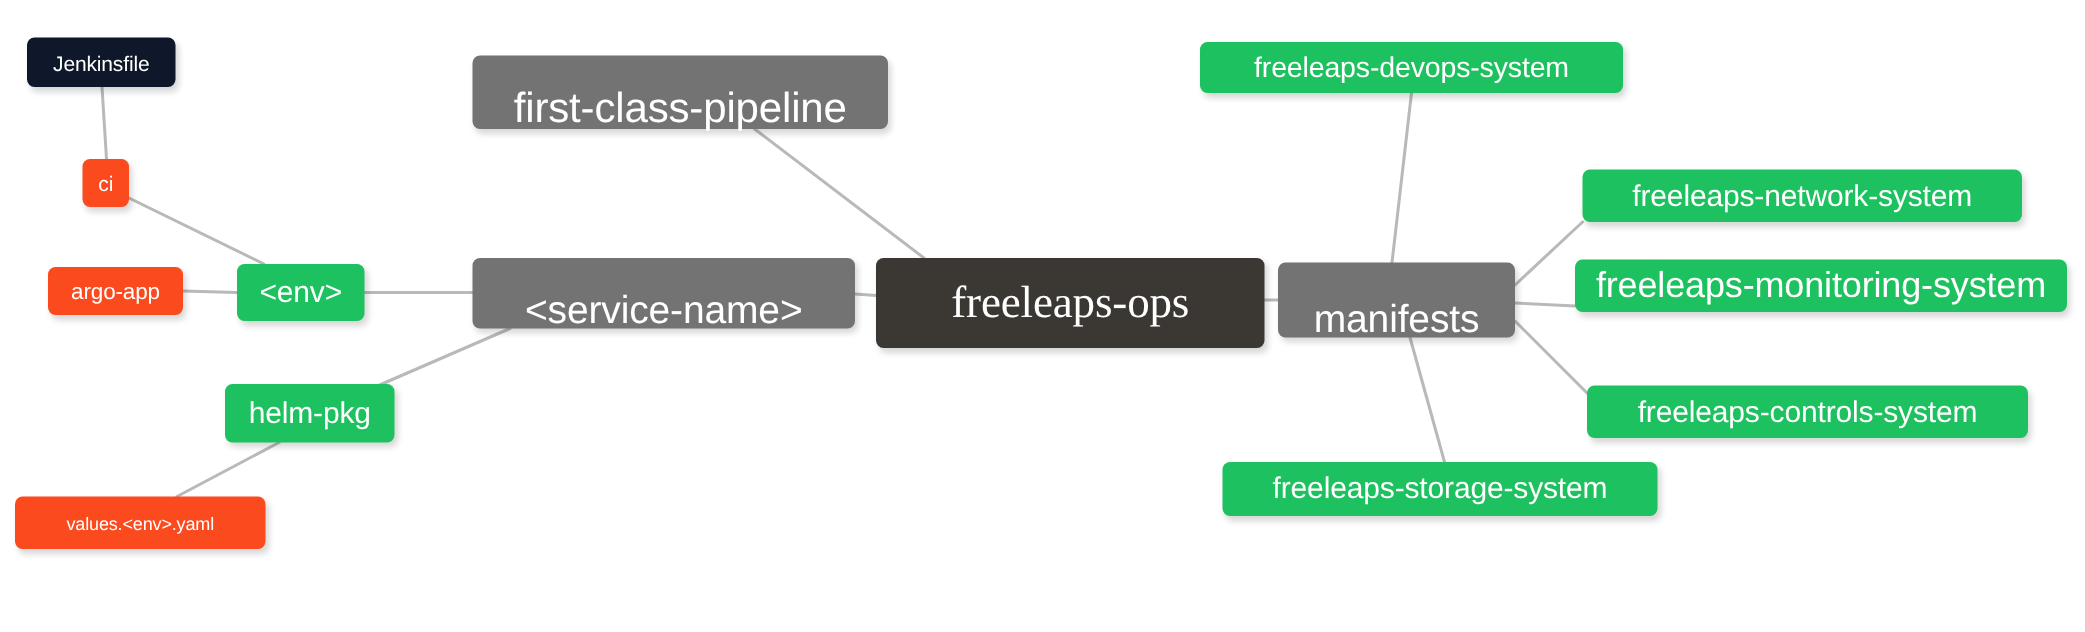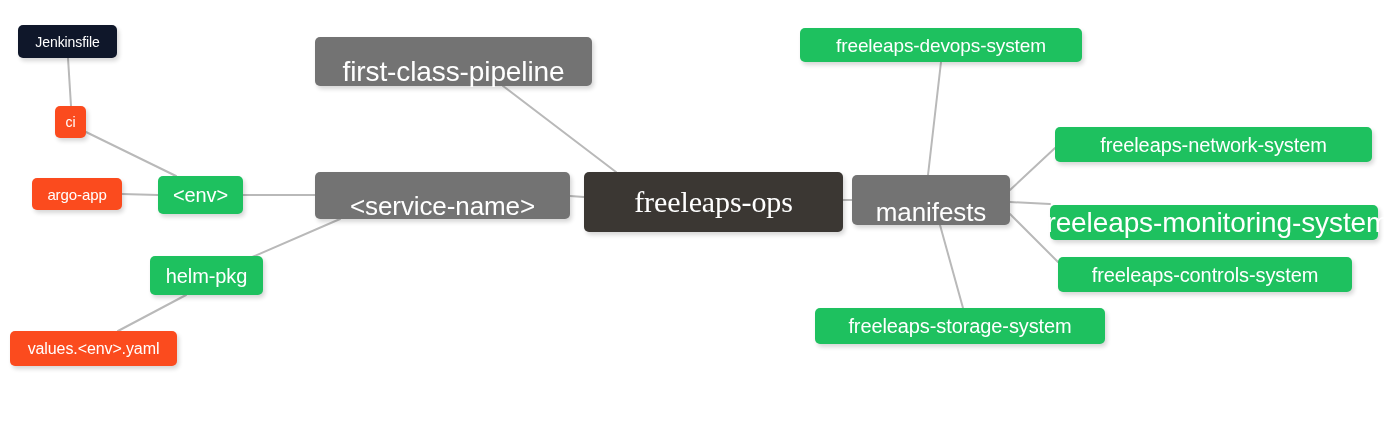--- a/index.html
+++ b/index.html
@@ -83,42 +83,42 @@
       </div>
       <div class="node c-red" style="left: 32px; top: 178px; width: 90px; height: 32px; font-size: 15px;">
         <span class="node-label">argo-app</span>
       </div>
       <div class="node c-green" style="left: 158px; top: 176px; width: 85px; height: 38px; font-size: 20px;">
         <span class="node-label">&lt;env&gt;</span>
       </div>
       <div class="node c-green" style="left: 150px; top: 256px; width: 113px; height: 39px; font-size: 20px;">
         <span class="node-label">helm-pkg</span>
       </div>
-      <div class="node c-red" style="left: 10px; top: 331px; width: 167px; height: 35px; font-size: 16px;">
+      <div class="node c-red" style="left: 10px; top: 331px; width: 167px; height: 35px; font-size: 12px;">
         <span class="node-label">values.&lt;env&gt;.yaml</span>
       </div>
       <div class="node c-blue" style="left: 315px; top: 37px; width: 277px; height: 49px; font-size: 28px;">
         <span class="node-label">first-class-pipeline</span>
       </div>
       <div class="node c-blue" style="left: 315px; top: 172px; width: 255px; height: 47px; font-size: 26px;">
         <span class="node-label">&lt;service-name&gt;</span>
       </div>
       <div class="node c-dark" style="left: 584px; top: 172px; width: 259px; height: 60px; font-size: 30px; font-family: Liberation Serif, serif;">
         <span class="node-label">freeleaps-ops</span>
       </div>
       <div class="node c-blue" style="left: 852px; top: 175px; width: 158px; height: 50px; font-size: 26px;">
         <span class="node-label">manifests</span>
       </div>
       <div class="node c-green" style="left: 800px; top: 28px; width: 282px; height: 34px; font-size: 19px;">
         <span class="node-label">freeleaps-devops-system</span>
       </div>
-      <div class="node c-green" style="left: 1055px; top: 113px; width: 317px; height: 35px; font-size: 20px; margin-top: 14px;">
+      <div class="node c-green" style="left: 1055px; top: 113px; width: 293px; height: 35px; font-size: 20px;">
         <span class="node-label">freeleaps-network-system</span>
       </div>
-      <div class="node c-green" style="left: 1050px; top: 205px; width: 328px; height: 35px; font-size: 28px;">
+      <div class="node c-green" style="left: 1050px; top: 173px; width: 328px; height: 35px; font-size: 24px;">
         <span class="node-label">freeleaps-monitoring-system</span>
       </div>
       <div class="node c-green" style="left: 1058px; top: 257px; width: 294px; height: 35px; font-size: 20px;">
         <span class="node-label">freeleaps-controls-system</span>
       </div>
       <div class="node c-green" style="left: 815px; top: 308px; width: 290px; height: 36px; font-size: 20px;">
         <span class="node-label">freeleaps-storage-system</span>
       </div>
     </div>
 </div>

